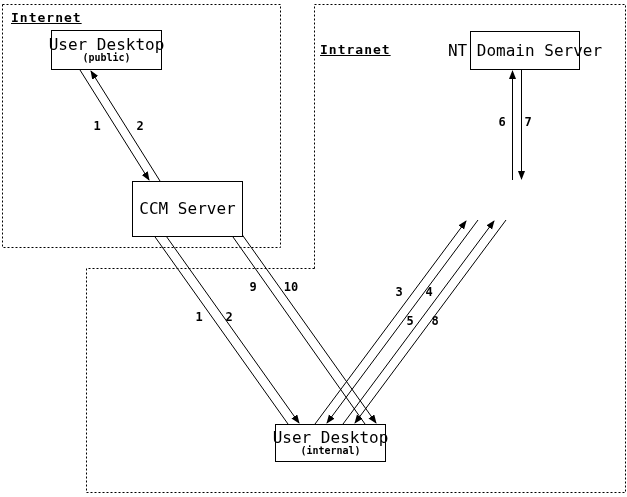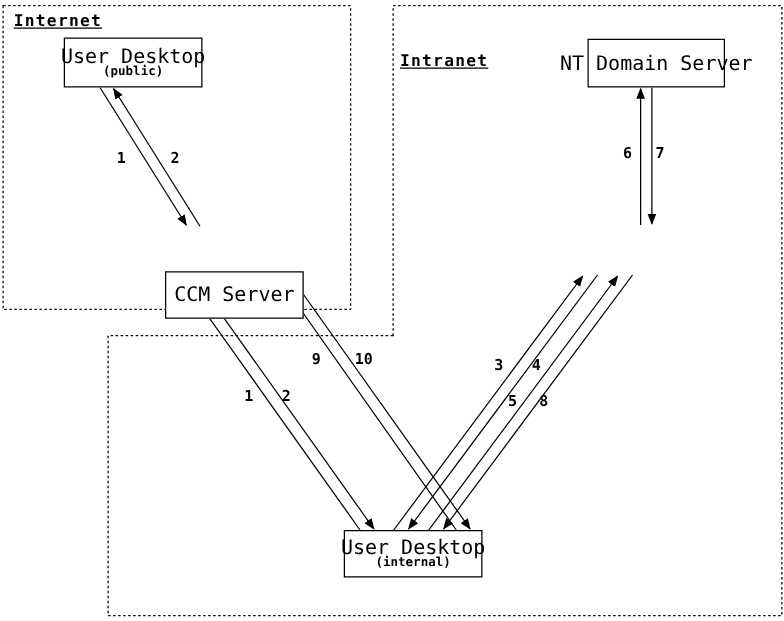--- a/index.html
+++ b/index.html
@@ -59,21 +59,21 @@
 </head>
 <body>
 
 <div class="stage">
 
   <div class="node" style="left:51px; top:30px; width:111px; height:40px;">
     <div class="title">User Desktop</div>
     <div class="subtitle">(public)</div>
   </div>
 
-  <div class="node" style="left:132px; top:181px; width:111px; height:38px;margin-top:36px;">
+  <div class="node" style="left:132px; top:181px; width:111px; height:56px;">
     <div class="title">CCM Server</div>
   </div>
 
   <div class="node" style="left:454px; top:31px; width:110px; height:39px;margin-left:16px;">
     <div class="title">NT Domain Server</div>
   </div>
 
 
   <div class="node" style="left:275px; top:424px; width:111px; height:38px;">
     <div class="title">User Desktop</div>

